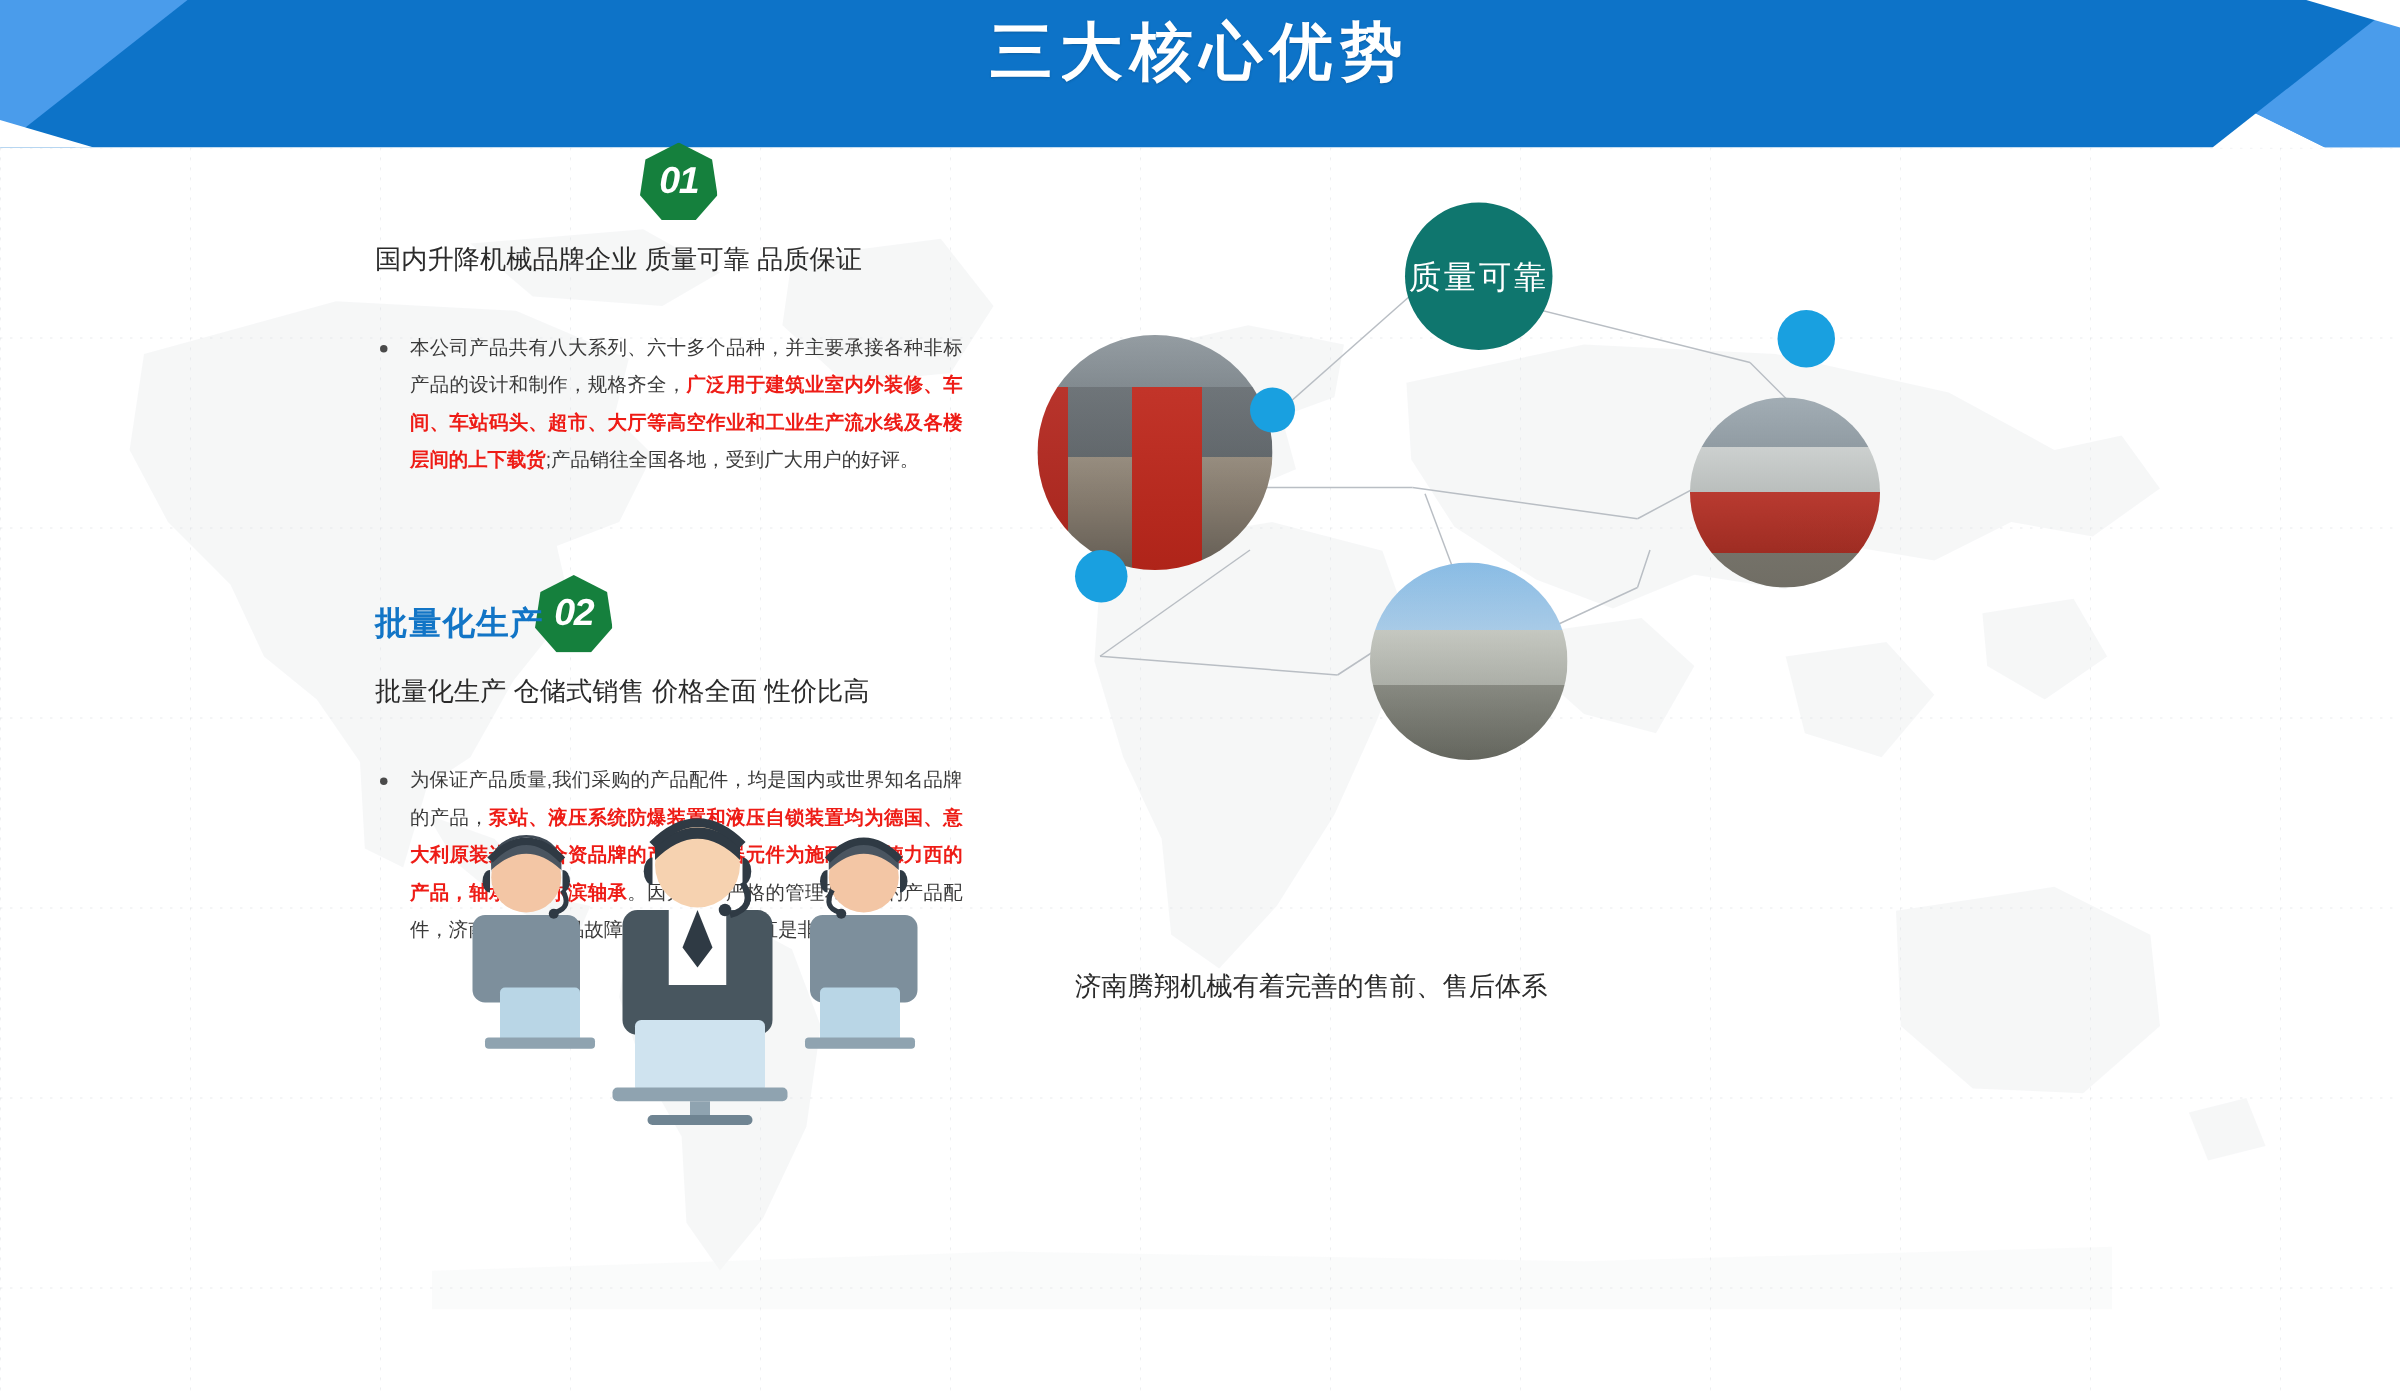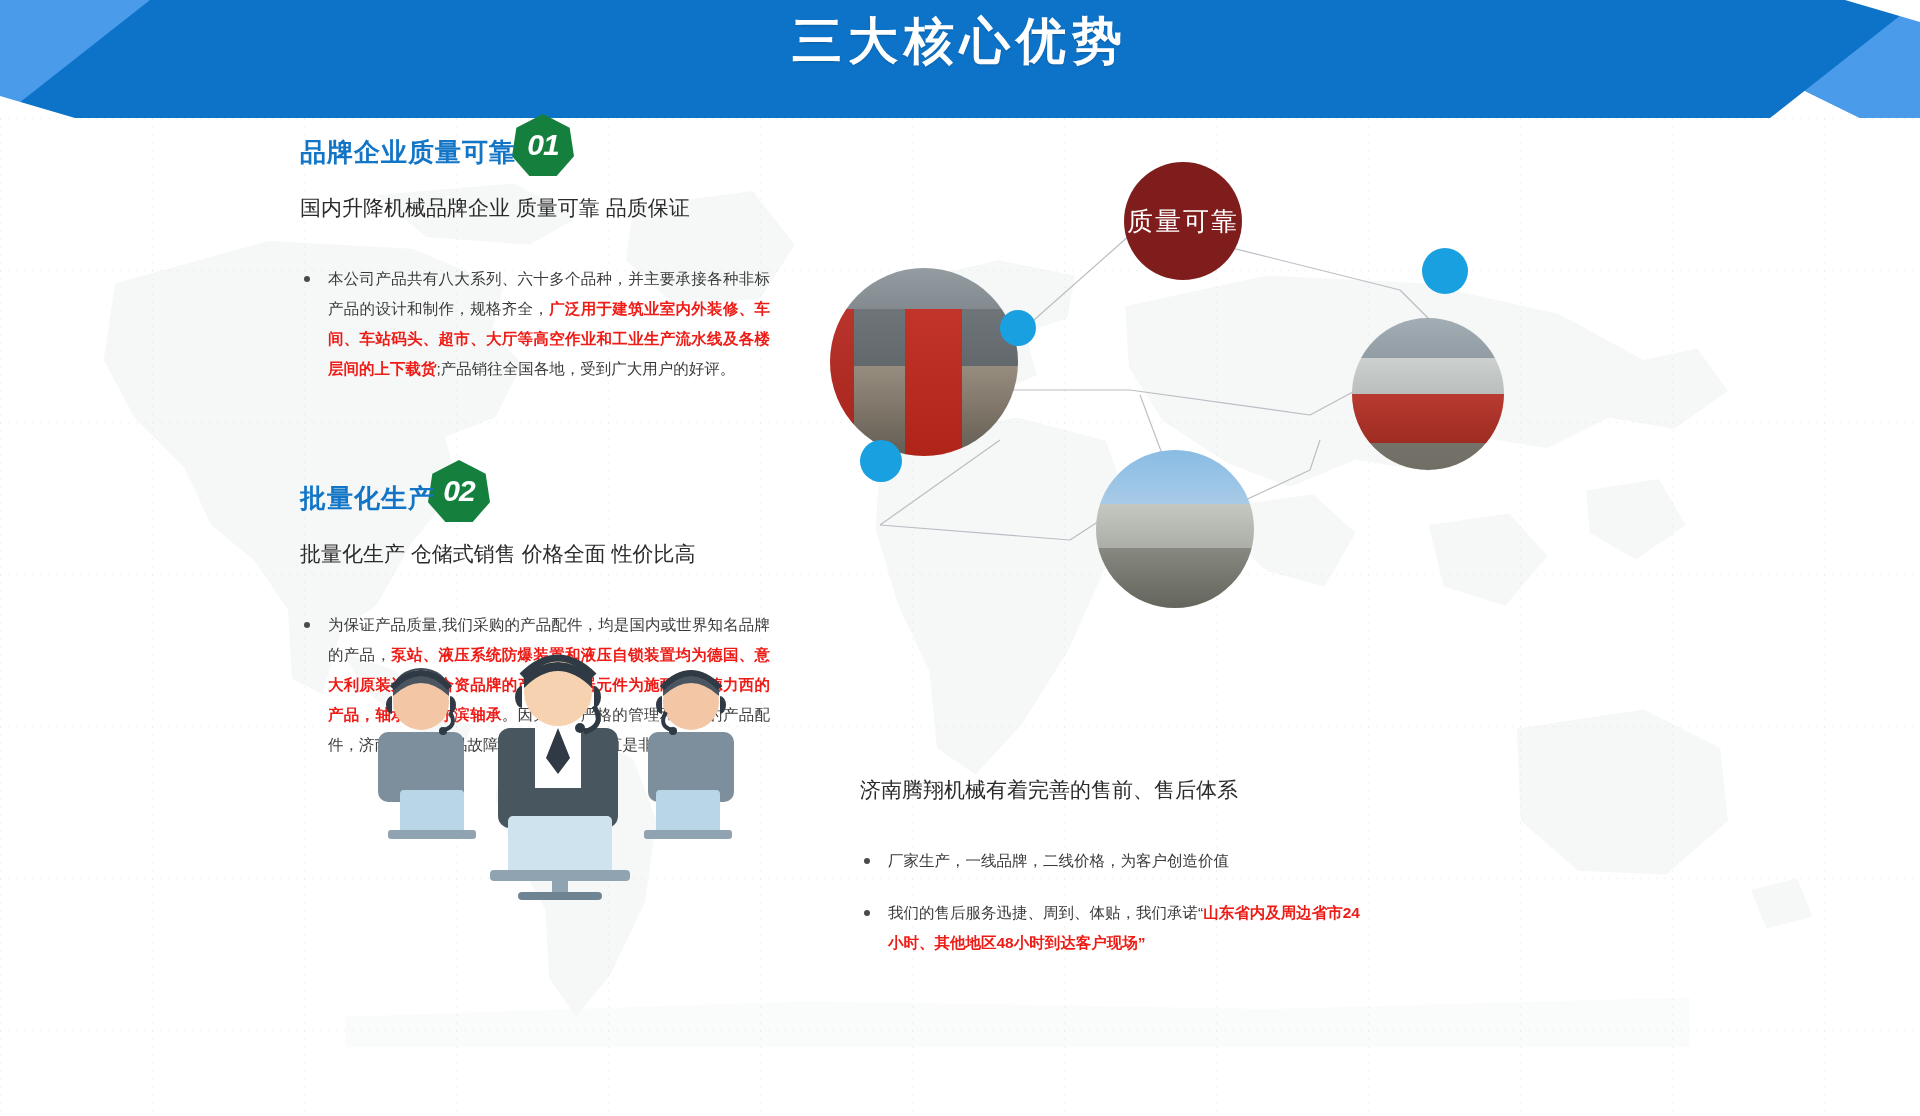--- a/index.html
+++ b/index.html
@@ -118,21 +118,21 @@
   
   .net { position: absolute; left: 840px; top: 140px; width: 780px; height: 480px; }
   .net svg { position: absolute; left: 0; top: 0; }
 
   .node-circle {
     position: absolute;
     border-radius: 50%;
     overflow: hidden;
   }
   .node-main {
-    background: #7f1d1d;
+    background: #0f766e;
     color: #fff;
     display: flex; align-items: center; justify-content: center;
     font-size: 26px; font-weight: 500; letter-spacing: 2px;
   }
   .node-dot { background: #19a0e0; }
 
   
   .photo-a {
     background:
       linear-gradient(180deg, #8b949a 0%, #7d868c 22%, transparent 22%),
@@ -265,21 +265,20 @@
       <div class="photo-tint"></div>
     </div>
 
     <div class="node-circle node-dot" style="left:582px; top:108px; width:46px; height:46px;"></div>
     <div class="node-circle node-dot" style="left:160px; top:170px; width:36px; height:36px;"></div>
     <div class="node-circle node-dot" style="left:20px; top:300px; width:42px; height:42px;"></div>
   </div>
 
   <div class="col-left">
     <div class="sec-head">
-      <span class="sec-title">品牌企业质量可靠</span>
       <span class="sec-badge badge-01">01</span>
     </div>
     <div class="sec-sub">国内升降机械品牌企业 质量可靠 品质保证</div>
     <ul class="bullets">
       <li>
         <span>本公司产品共有八大系列、六十多个品种，并主要承接各种非标产品的设计和制作，规格齐全，</span><span class="hl">广泛用于建筑业室内外装修、车间、车站码头、超市、大厅等高空作业和工业生产流水线及各楼层间的上下载货</span><span>;产品销往全国各地，受到广大用户的好评。</span>
       </li>
     </ul>
   </div>
 
@@ -340,23 +339,15 @@
         <rect x="178" y="176" width="104" height="58" rx="5" fill="#cfe3ef"></rect>
         <rect x="160" y="230" width="140" height="11" rx="4" fill="#8fa3b0"></rect>
         <rect x="222" y="241" width="16" height="18" fill="#8fa3b0"></rect>
         <rect x="188" y="252" width="84" height="8" rx="4" fill="#6f8492"></rect>
       </g>
     </svg>
   </div>
 
   <div class="col-right">
     <div class="sec-sub">济南腾翔机械有着完善的售前、售后体系</div>
-    <ul class="bullets">
-      <li>
-        <span>厂家生产，一线品牌，二线价格，为客户创造价值</span>
-      </li>
-      <li>
-        <span>我们的售后服务迅捷、周到、体贴，我们承诺“</span><span class="hl">山东省内及周边省市24小时、其他地区48小时到达客户现场</span><span class="hl">”</span>
-      </li>
-    </ul>
   </div>
 
 </div>
 
 </body></html>

